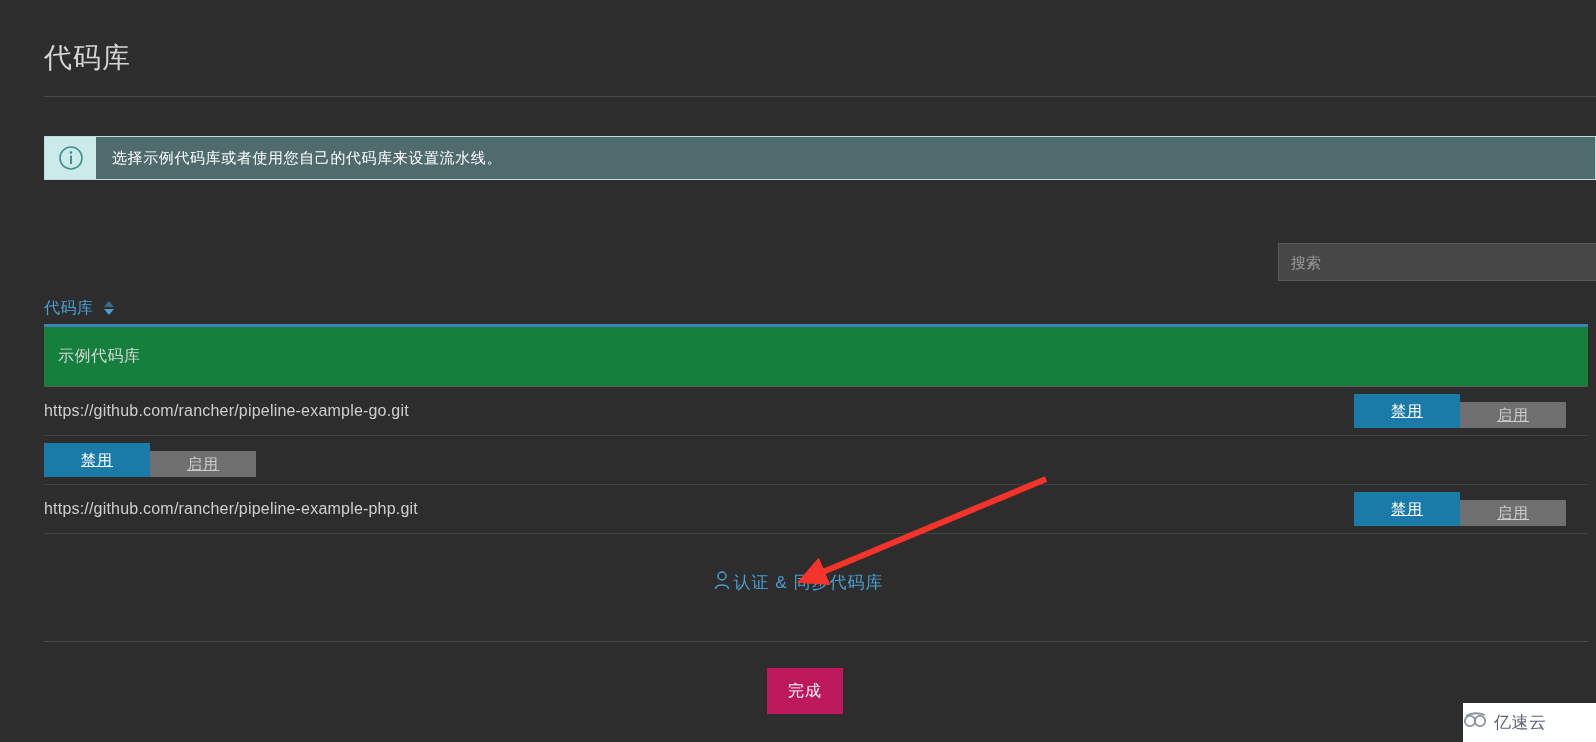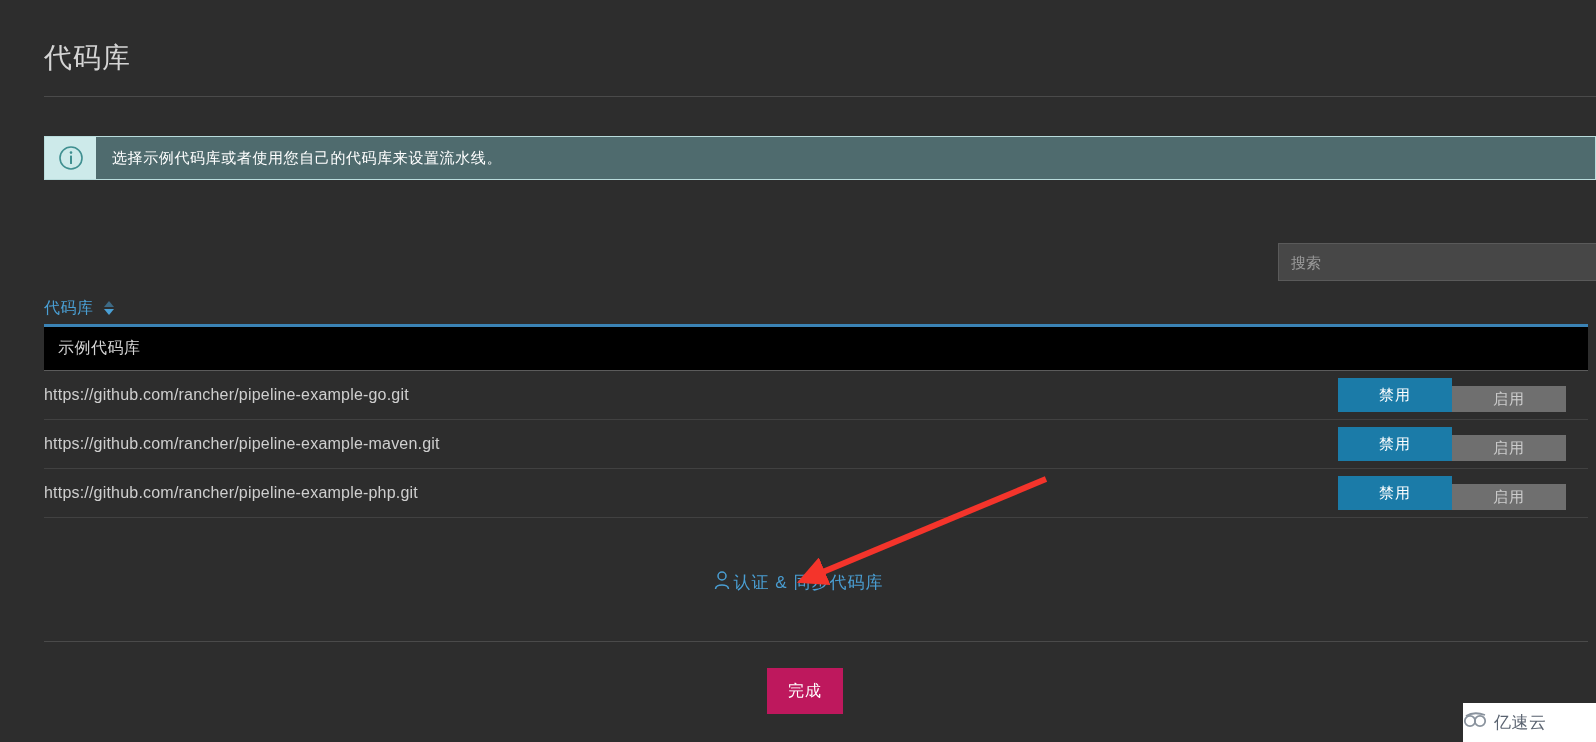--- a/index.html
+++ b/index.html
@@ -109,22 +109,22 @@
   }
   .sort-icon { display: block; }
   .t-head-rule {
     height: 3px;
     background: #3b83b5;
     width: 1544px;
     margin-top: 2px;
   }
 
   .group-row {
-    height: 44px;
-    background: #000000;
+    height: 60px;
+    background: #15803d;
     border-bottom: 1px solid #5b5b5b;
     display: flex;
     align-items: center;
     padding-left: 14px;
   }
   .group-row .label {
     font-size: 16px;
     color: #d6d6d6;
     letter-spacing: 0.5px;
   }
@@ -141,29 +141,30 @@
     font-size: 16px;
     color: #cfcfcf;
     letter-spacing: 0.2px;
   }
   .btn-group {
     display: flex;
     align-items: stretch;
     height: 34px;
   }
   .btn-seg {
-    width: 114px;
+    width: 106px;
     display: flex;
     align-items: center;
     justify-content: center;
     font-size: 15px;
     border: none;
     cursor: pointer;
     font-family: "Liberation Sans", "DejaVu Sans", sans-serif;
     letter-spacing: 1px;
+    text-decoration: underline;
   }
   .btn-seg.active {
     background: #1b7ba8;
     color: #ffffff;
   }
   .btn-seg.inactive {
     background: #6f6f6f;
     color: #cdcdcd;
     margin-top: 8px;
   }
@@ -280,21 +281,20 @@
 
     <div class="data-row">
       <span class="repo-url">https://github.com/rancher/pipeline-example-go.git</span>
       <span class="btn-group">
         <button class="btn-seg active">禁用</button>
         <button class="btn-seg inactive">启用</button>
       </span>
     </div>
 
     <div class="data-row">
-      <span class="repo-url">https://github.com/rancher/pipeline-example-maven.git</span>
       <span class="btn-group">
         <button class="btn-seg active">禁用</button>
         <button class="btn-seg inactive">启用</button>
       </span>
     </div>
 
     <div class="data-row">
       <span class="repo-url">https://github.com/rancher/pipeline-example-php.git</span>
       <span class="btn-group">
         <button class="btn-seg active">禁用</button>

